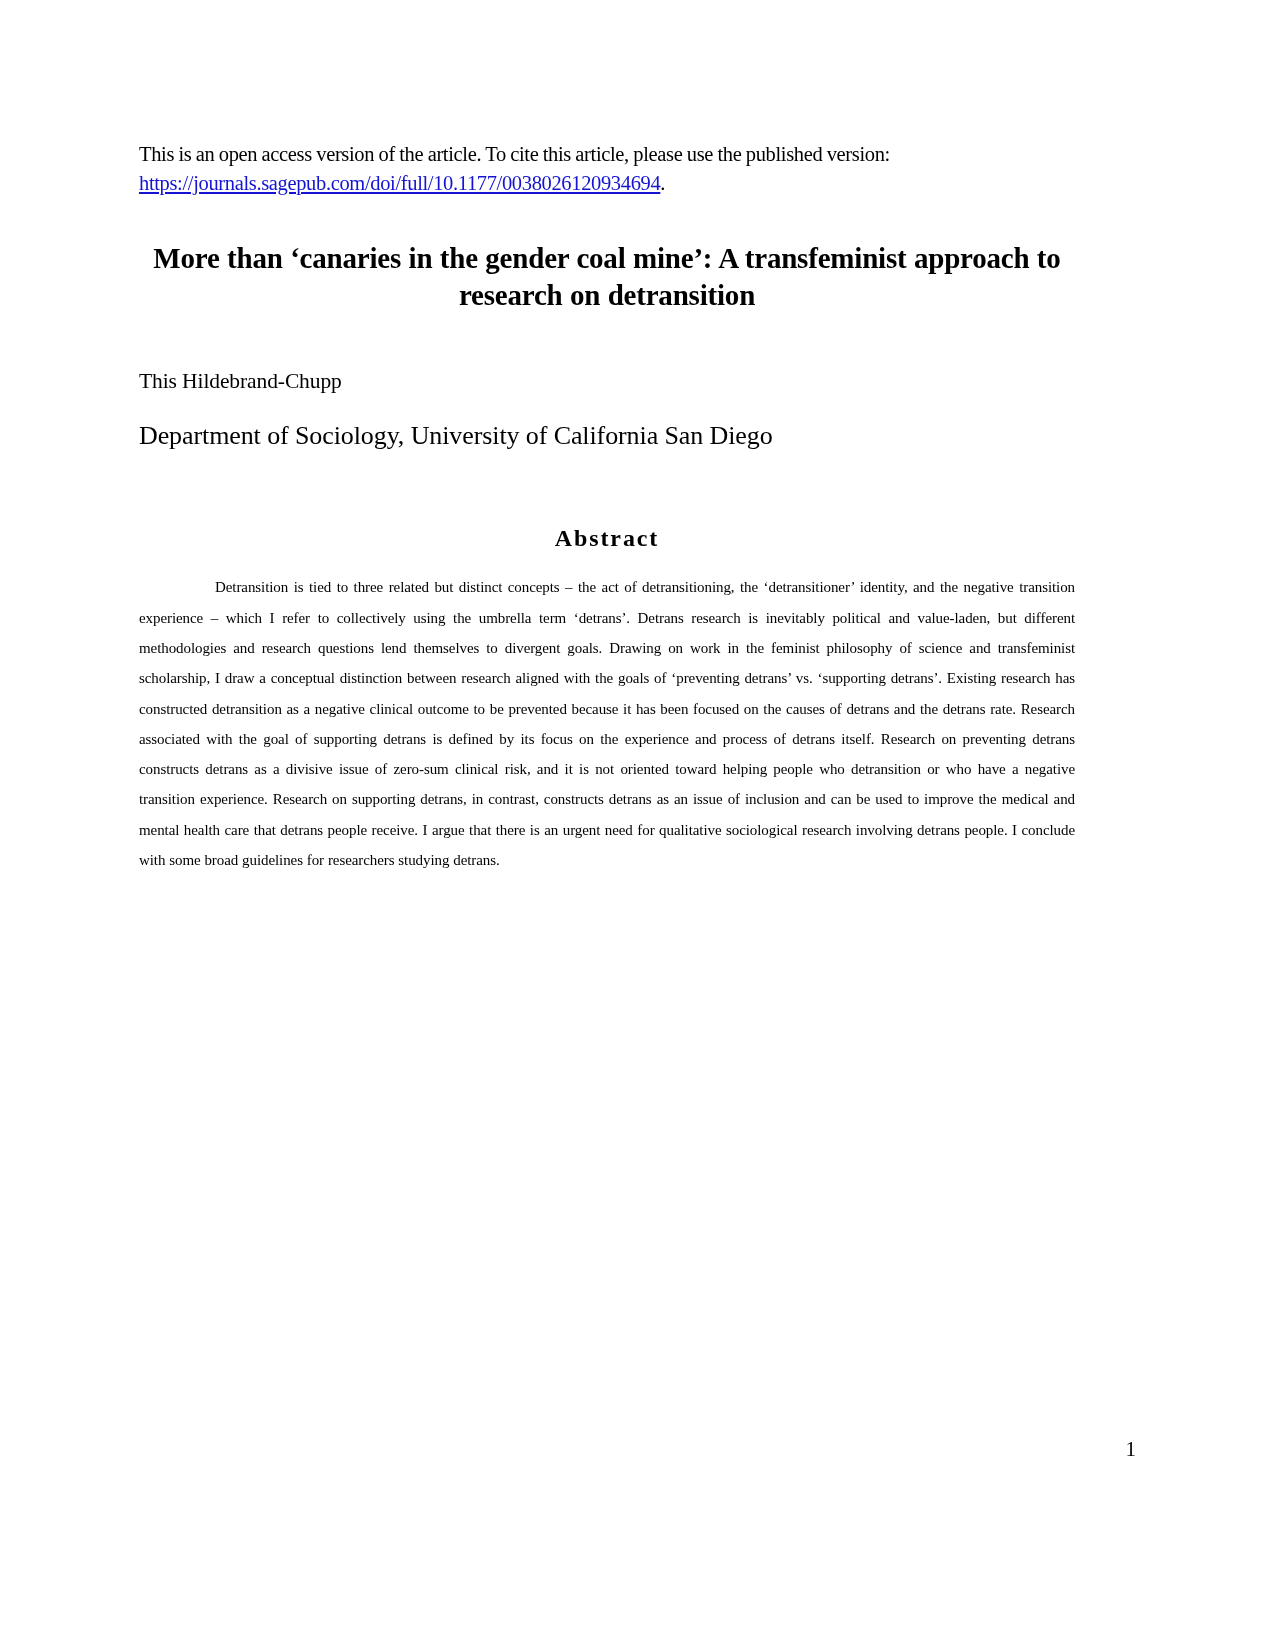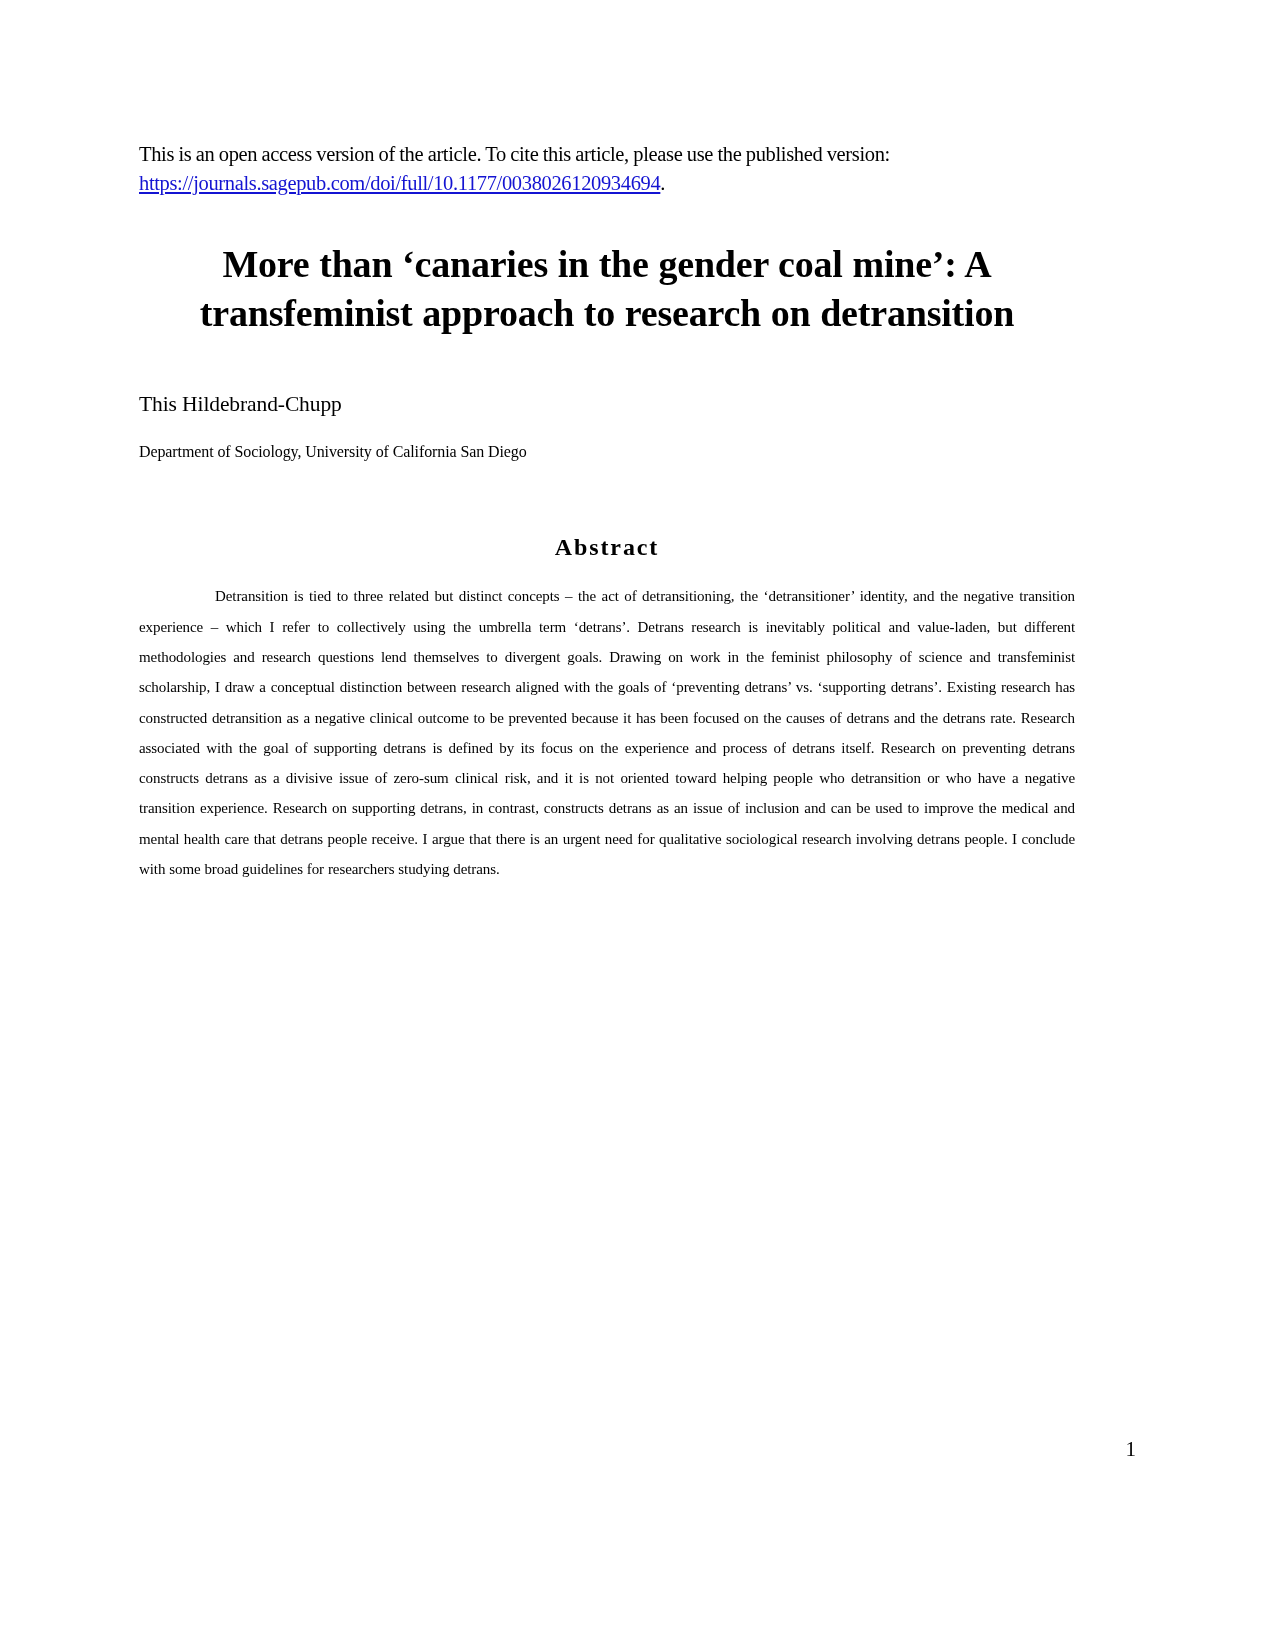--- a/index.html
+++ b/index.html
@@ -39,39 +39,39 @@
   }
   .notice .link {
     color: #1414d2;
     text-decoration: underline;
     text-underline-offset: 2px;
   }
 
   
   .title {
     margin-top: 42px;
-    font-size: 38px;
+    font-size: 29px;
     line-height: 1.28;
     text-align: center;
     letter-spacing: -0.2px;
     word-spacing: 0.4px;
     padding: 0 8px;
   }
 
   
   .author {
     margin-top: 52px;
     font-size: 21.5px;
     line-height: 1.4;
     text-align: left;
     letter-spacing: -0.1px;
   }
   .affiliation {
     margin-top: 21px;
-    font-size: 16px;
+    font-size: 26px;
     line-height: 1.4;
     text-align: left;
     letter-spacing: -0.1px;
   }
 
   
   .abstract-heading {
     margin-top: 71px;
     font-size: 24px;
     text-align: center;

